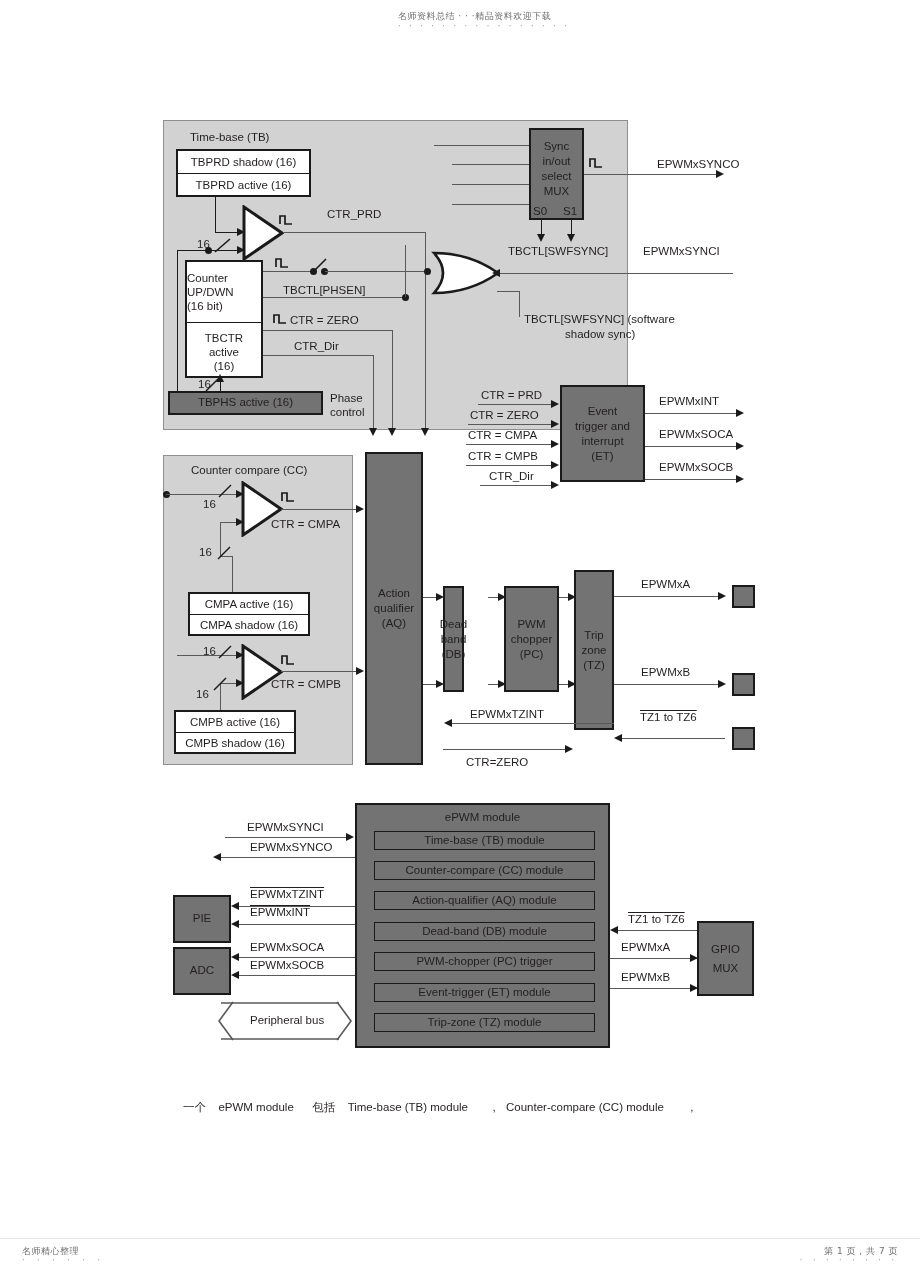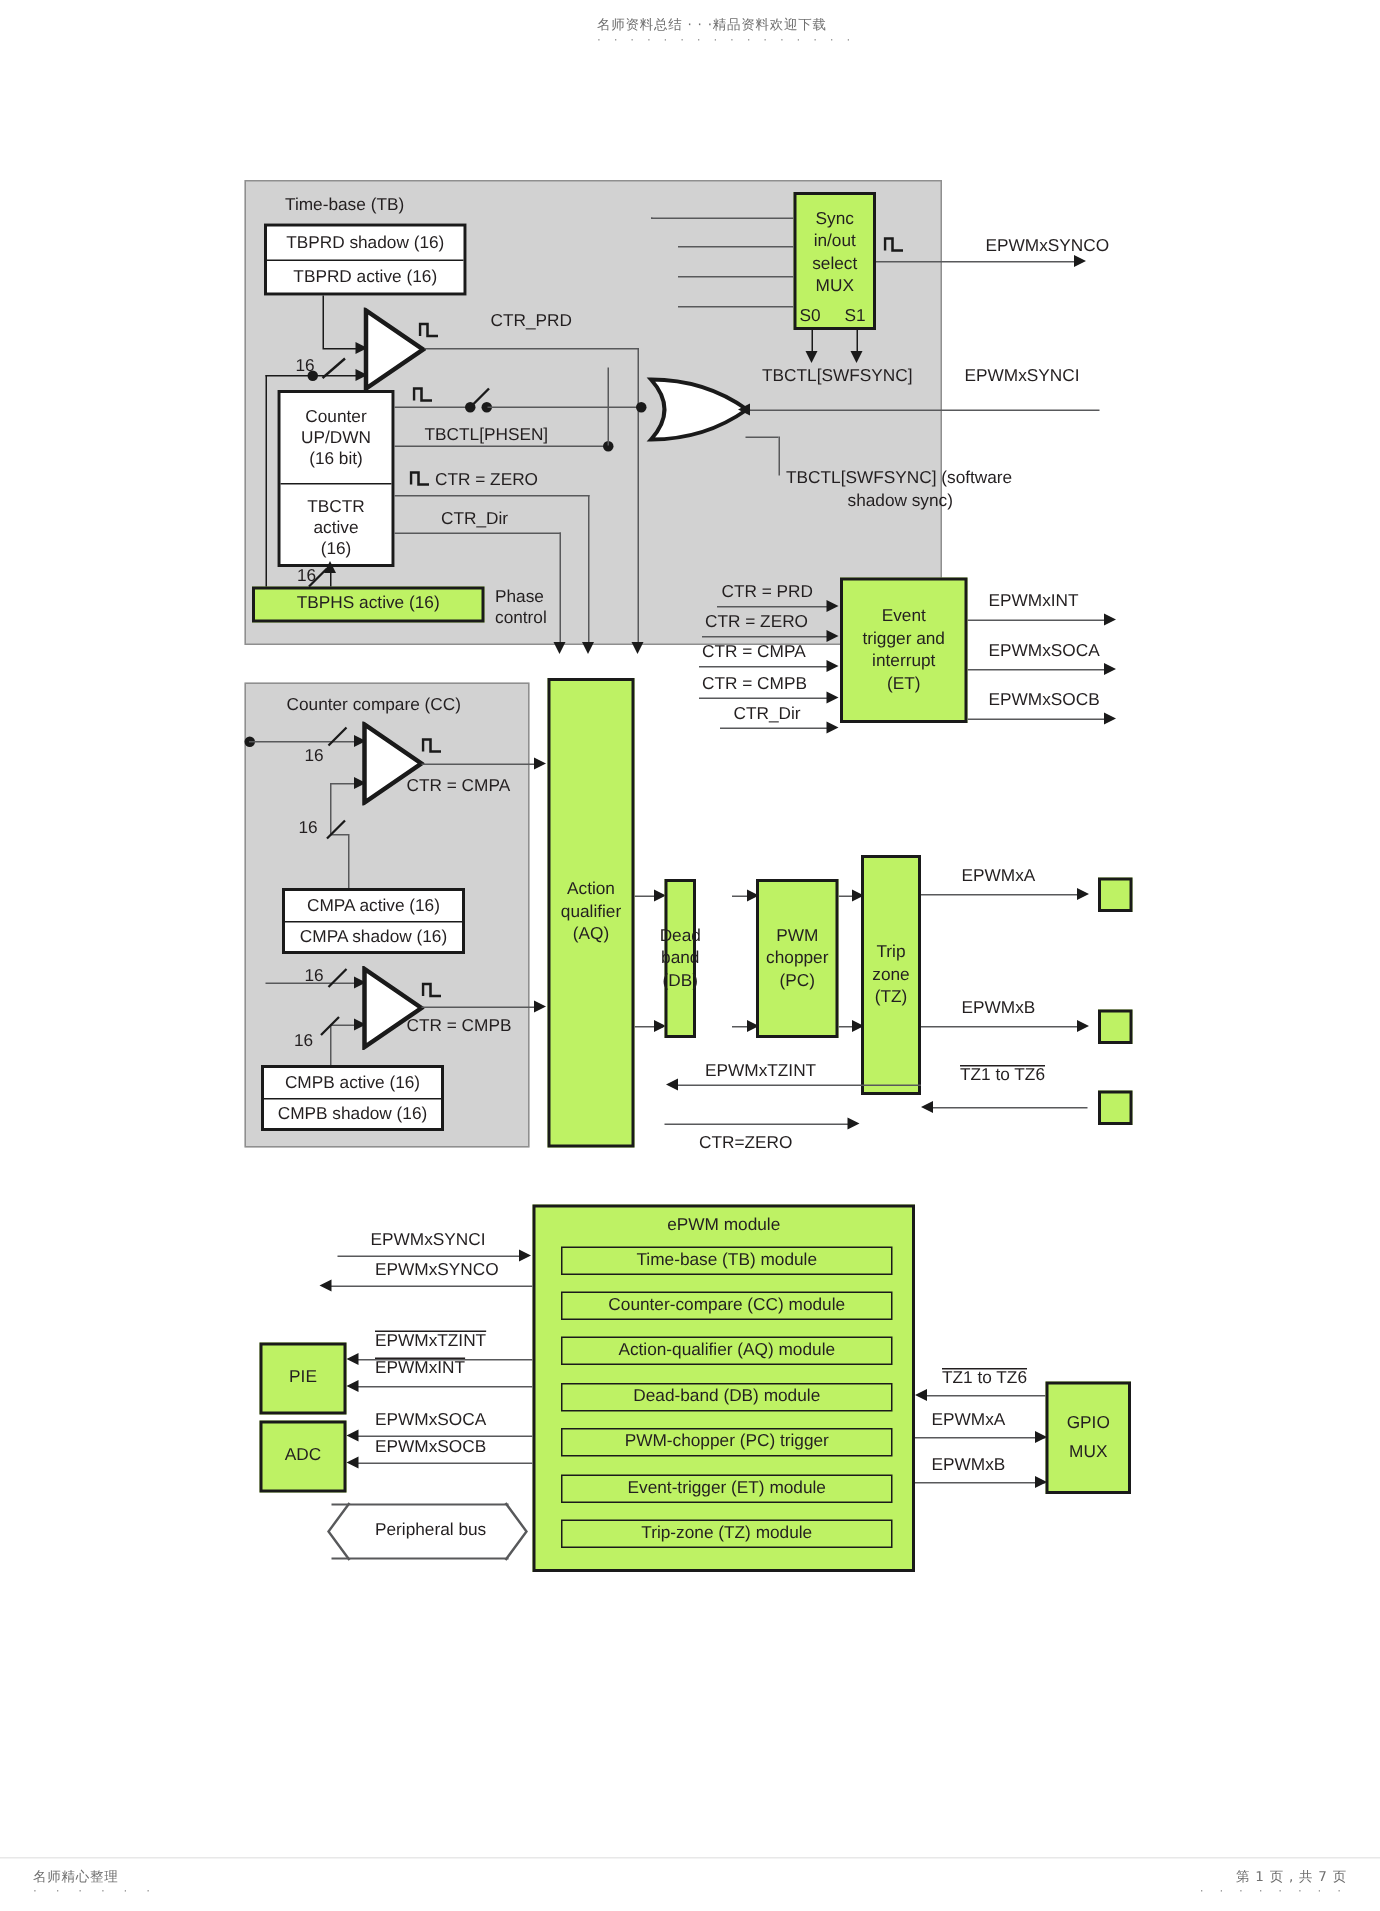--- a/index.html
+++ b/index.html
@@ -55,21 +55,21 @@
   .gray-zone {
     position: absolute;
     background: #d2d2d2;
     border: 1px solid #8f8f8f;
     box-sizing: border-box;
   }
 
   .blk {
     position: absolute;
     box-sizing: border-box;
-    background: #bef264;
+    background: #737373;
     border: 2.3px solid #1a1a1a;
     display: flex;
     align-items: center;
     justify-content: center;
     text-align: center;
     font-size: 11.5px;
     line-height: 13.5px;
     color: #231f20;
   }
   .blk.thin { border-width: 1.4px; }
@@ -201,21 +201,21 @@
           <polyline points="1,12 1,4 6,4 6,12 13,12" fill="none" stroke="#1a1a1a" stroke-width="1.7"></polyline>
         </svg>
     </div>
     <div class="lbl" style="left:327px; top:208px;">CTR_PRD</div>
 
     <div class="hline" style="left:283px; top:232px; width:143px;"></div>
     <div class="vline" style="left:425px; top:232px; height:199px;"></div>
     <div class="arr-d" style="left:421px; top:428px;"></div>
 
     <div class="reg" style="left:185px; top:260px; width:78px; height:118px;">
-      <div style="height:60px; display:flex; flex-direction:column; align-items:center; justify-content:center; font-size:11.5px; line-height:14px;">
+      <div style="height:60px; display:flex; flex-direction:column; justify-content:center; font-size:11.5px; line-height:14px;">
         <span>Counter</span>
         <span>UP/DWN</span>
         <span>(16 bit)</span>
       </div>
       <div style="height:57px; border-top:1.4px solid #1a1a1a; display:flex; flex-direction:column; align-items:center; justify-content:center; font-size:11.5px; line-height:14px;">
         <span>TBCTR</span>
         <span>active</span>
         <span>(16)</span>
       </div>
     </div>
@@ -594,20 +594,35 @@
 
     <div class="lbl" style="left:621px; top:941px;">EPWMxA</div>
     <div class="hline" style="left:610px; top:958px; width:87px;"></div>
     <div class="arr-r" style="left:690px; top:954px;"></div>
 
     <div class="lbl" style="left:621px; top:971px;">EPWMxB</div>
     <div class="hline" style="left:610px; top:988px; width:87px;"></div>
     <div class="arr-r" style="left:690px; top:984px;"></div>
   </div>
 
+  <div class="caption" style="left:183px; top:1100px;">
+    <span class="cn">一个</span>
+    <span style="display:inline-block; width:6px;"></span>
+    <span>ePWM module</span>
+    <span style="display:inline-block; width:12px;"></span>
+    <span class="cn">包括</span>
+    <span style="display:inline-block; width:6px;"></span>
+    <span>Time-base (TB) module</span>
+    <span style="display:inline-block; width:18px;"></span>
+    <span>,</span>
+    <span style="display:inline-block; width:4px;"></span>
+    <span>Counter-compare (CC) module</span>
+    <span style="display:inline-block; width:20px;"></span>
+    <span>,</span>
+  </div>
 
   <div class="footer-rule"></div>
   <div class="wm" id="ftr-left">名师精心整理</div>
   <div class="wm-dots" id="ftr-left-dots">· · · · · ·</div>
   <div class="wm" id="ftr-right">第 1 页 , 共 7 页</div>
   <div class="wm-dots" id="ftr-right-dots">· · · · · · · ·</div>
 
 </div>
 
 </body></html>

